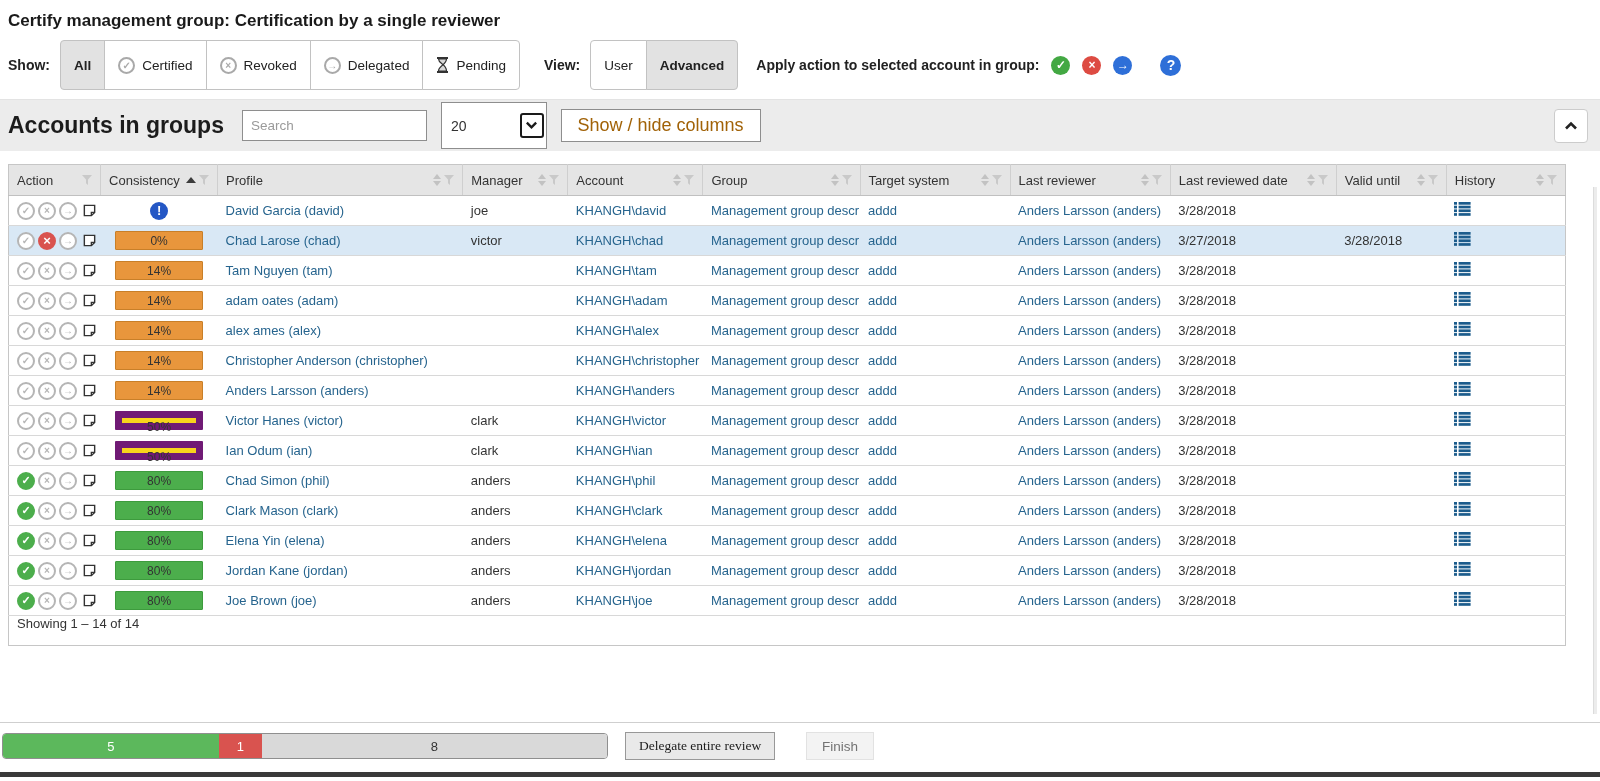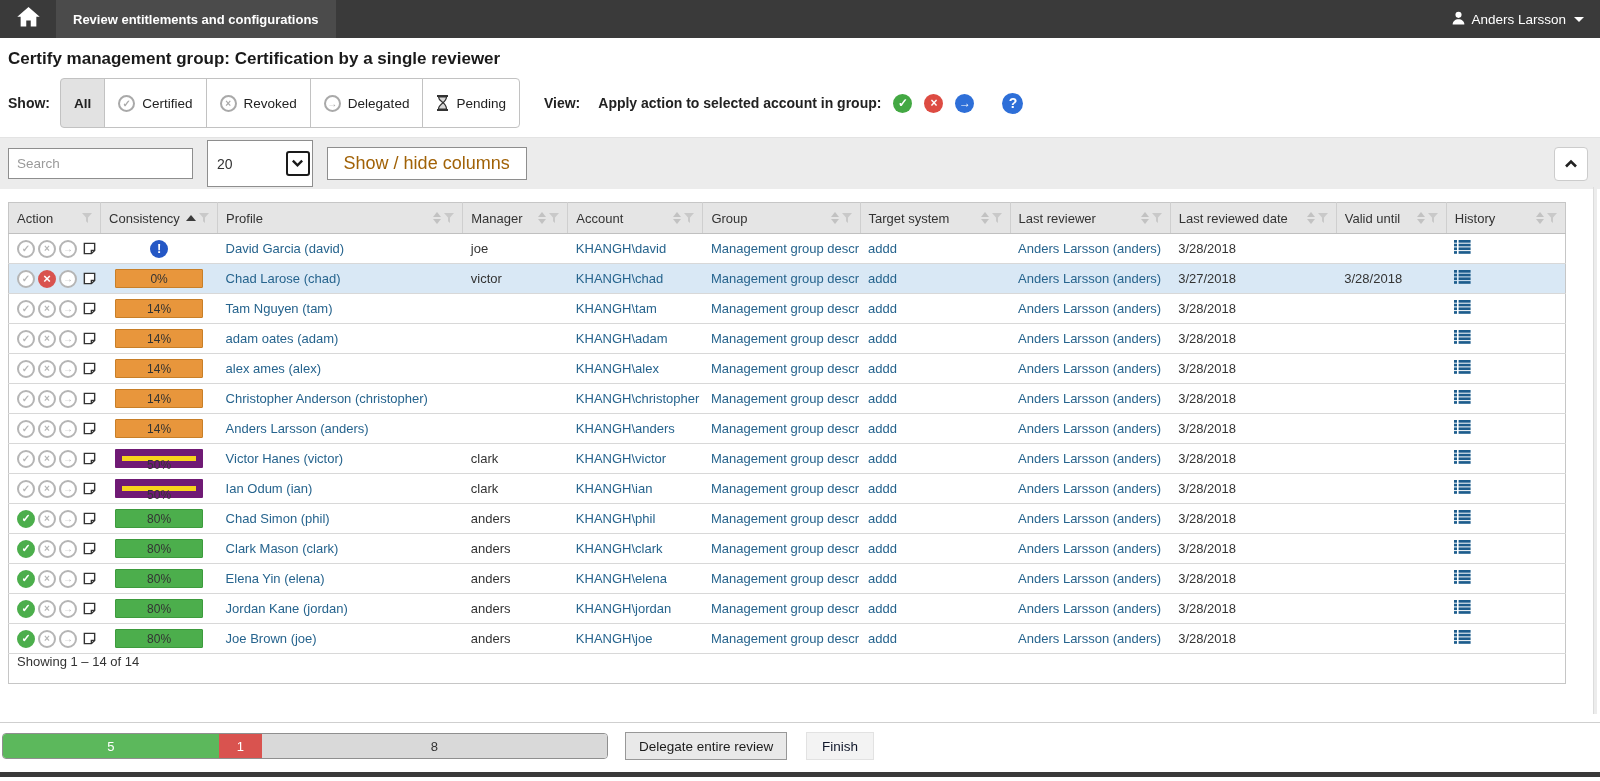--- a/index.html
+++ b/index.html
@@ -72,51 +72,29 @@
 
   .right-line { position:absolute; left:1593px; top:187px; width:4px; height:527px; background:#ececec; border-left:1px solid #dcdcdc; }
 
   
   .hr-divider { position:absolute; left:0; right:0; top:722px; border-top:1px solid #cfcfcf; }
   .progress { position:absolute; left:2px; top:733px; width:606px; height:26px; display:flex; border:1px solid #8f8f8f; border-radius:4px; overflow:hidden; font-size:13px; }
   .pseg { display:flex; align-items:center; justify-content:center; height:100%; }
   .pseg.g { background:#5cb85c; color:#fff; }
   .pseg.r { background:#d9534f; color:#fff; }
   .pseg.n { background:#d9d9d9; color:#333; }
-  .btn-delegate { position:absolute; left:625px; top:732px; height:28px; padding:0 13px; background:#e9e9e9; border:1px solid #989898; font-size:13.5px; color:#1c1c1c; font-family:Liberation Sans, sans-serif; cursor:pointer; }
-  .btn-finish { position:absolute; left:806px; top:732px; height:28px; padding:0 15px; background:#f3f3f3; border:1px solid #e2e2e2; font-size:13.5px; color:#0f172a; font-family:"Liberation Sans", sans-serif; }
+  .btn-delegate { position:absolute; left:625px; top:732px; height:28px; padding:0 13px; background:#e9e9e9; border:1px solid #989898; font-size:13.5px; color:#1c1c1c; font-family:Liberation Serif, serif; cursor:pointer; }
+  .btn-finish { position:absolute; left:806px; top:732px; height:28px; padding:0 15px; background:#f3f3f3; border:1px solid #e2e2e2; font-size:13.5px; color:#737373; font-family:"Liberation Sans", sans-serif; }
   .dark-strip { position:absolute; left:0; right:0; top:772px; height:5px; background:#3a3a3a; }
 </style>
 </head>
 <body>
 
 <div class="page">
 
-  <div class="topbar">
-    <div class="home-btn">
-      <span>
-        <svg width="23" height="21" viewBox="0 0 16 15" fill="#fff">
-            <path d="M8 0 L16 7 H13.6 V14 H9.6 V9.6 H6.4 V14 H2.4 V7 H0 Z"></path>
-          </svg>
-      </span>
-    </div>
-    <div class="top-tab">
-      <span>Review entitlements and configurations</span>
-    </div>
-    <div class="top-user">
-      <span>
-        <svg width="13" height="14" viewBox="0 0 14 14" fill="#fff">
-            <circle cx="7" cy="3.6" r="3.3"></circle>
-            <path d="M0.7 14 C0.7 10.6 3.5 8.4 7 8.4 S13.3 10.6 13.3 14 Z"></path>
-          </svg>
-      </span>
-      <span>Anders Larsson</span>
-      <span class="caret-down"></span>
-    </div>
-  </div>
 
   <div class="page-title">Certify management group: Certification by a single reviewer</div>
 
   <div class="filter-row">
     <span class="flabel">Show:</span>
     <span class="fgroup">
       <button class="fbtn active">
         <span>All</span>
       </button>
       <button class="fbtn">
@@ -135,28 +113,37 @@
         <span style="display:inline-flex">
           <svg width="13" height="16" viewBox="0 0 13 16">
               <path d="M1 1 h11 M1 15 h11" stroke="#333" stroke-width="1.8" fill="none"></path>
               <path d="M2.5 2 C2.5 7 10.5 6.5 10.5 14 H2.5 C2.5 9 10.5 7.5 10.5 2 Z" fill="#d8d8d8" stroke="#333" stroke-width="1.2"></path>
             </svg>
         </span>
         <span>Pending</span>
       </button>
     </span>
     <span class="flabel" style="margin-left:14px">View:</span>
+    <span class="fgroup">
+      <button class="fbtn">
+        <span>User</span>
+      </button>
+      <button class="fbtn active">
+        <span>Advanced</span>
+      </button>
+    </span>
     <span class="apply-label">Apply action to selected account in group:</span>
     <span class="aicon g">✓</span>
     <span class="aicon r">×</span>
     <span class="aicon b">→</span>
     <span class="help-ic">?</span>
   </div>
 
   <div class="panel-bar">
+    <span class="panel-heading">Accounts in groups</span>
     <input class="search-input" type="text" placeholder="Search" style="">
     <span class="pagesize">
       <span class="num">20</span>
       <span class="arrowbox">
         <svg width="13" height="9" viewBox="0 0 14 9" fill="none" stroke="#1a1a1a" stroke-width="2.6">
             <path d="M2 1.5 L7 6.5 L12 1.5"></path>
           </svg>
       </span>
     </span>
     <button class="cols-btn">Show / hide columns</button>

